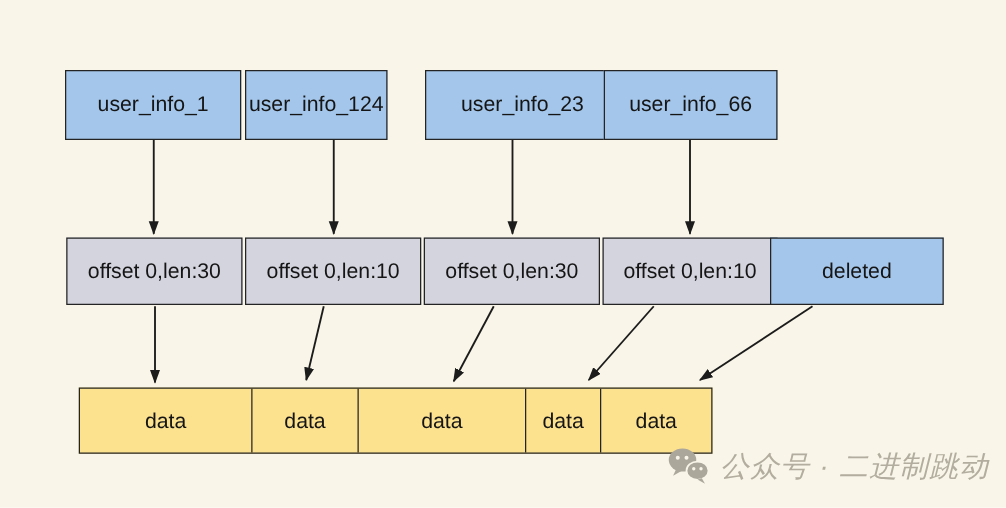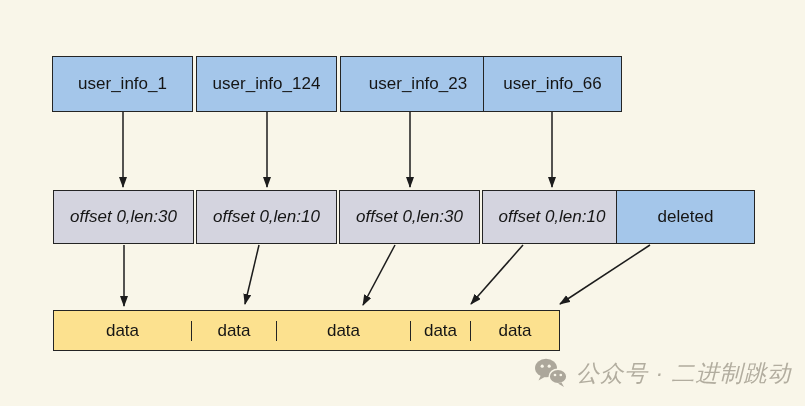--- a/index.html
+++ b/index.html
@@ -19,34 +19,33 @@
     border: 1.6px solid var(--border, #242424);
     box-sizing: border-box;
     display: flex;
     align-items: center;
     justify-content: center;
     color: #151515;
     font-size: 17px;
     text-align: center;
   }
   .box.blue   { background: var(--box-blue, #A4C6EA); }
-  .box.gray   { background: var(--box-gray, #D4D4DF); font-style: italic; }
+  .box.gray   { background: var(--box-gray, #D4D4DF); }
   .two-line   { flex-direction: column; line-height: 1.35; }
   .top-row .box    { top: 56px;  height: 56px; }
   .middle-row .box { top: 190px; height: 54px; }
 
   .data-strip {
     position: absolute;
-    left: 53px; top: 310px;
-    width: 507px; height: 41px;
+    left: 63px; top: 310px;
+    width: 507px; height: 53px;
     display: flex;
     border: 1.6px solid var(--border, #242424);
     box-sizing: border-box;
     background: var(--box-yellow, #FCE18F);
-    align-items: center;
   }
   .data-cell {
     display: flex;
     align-items: center;
     justify-content: center;
     font-size: 17px;
     color: #151515;
     box-sizing: border-box;
   }
   .data-cell + .data-cell { border-left: 1.6px solid var(--border, #242424); }
@@ -74,21 +73,21 @@
     font-style: italic;
   }
 </style>
 </head>
 <body>
 
 <div class="canvas">
 
   <div class="top-row">
     <div class="box blue" style="left:52px; width:141px;">user_info_1</div>
-    <div class="box blue" style="left:196px; width:141px;">user_info_124</div>
+    <div class="box blue" style="left:196px; width:114px;">user_info_124</div>
     <div class="box blue" style="left:340px; width:156px;">user_info_23</div>
     <div class="box blue" style="left:483px; width:139px;text-align:center;">user_info_66</div>
   </div>
 
   <div class="middle-row">
     <div class="box gray" style="left:53px; width:141px;">offset 0,len:30</div>
     <div class="box gray" style="left:196px; width:141px;">offset 0,len:10</div>
     <div class="box gray" style="left:339px; width:141px;">offset 0,len:30</div>
     <div class="box gray" style="left:482px; width:140px;">offset 0,len:10</div>
     <div class="box blue two-line" style="left:616px; width:139px;">

